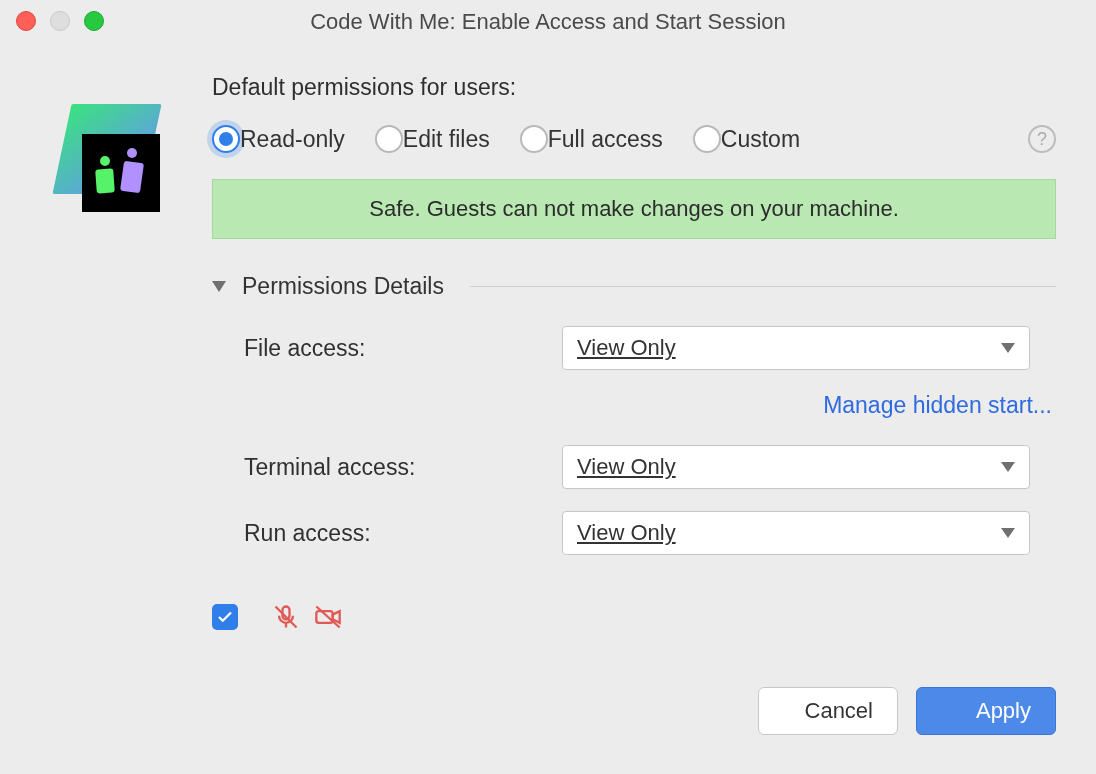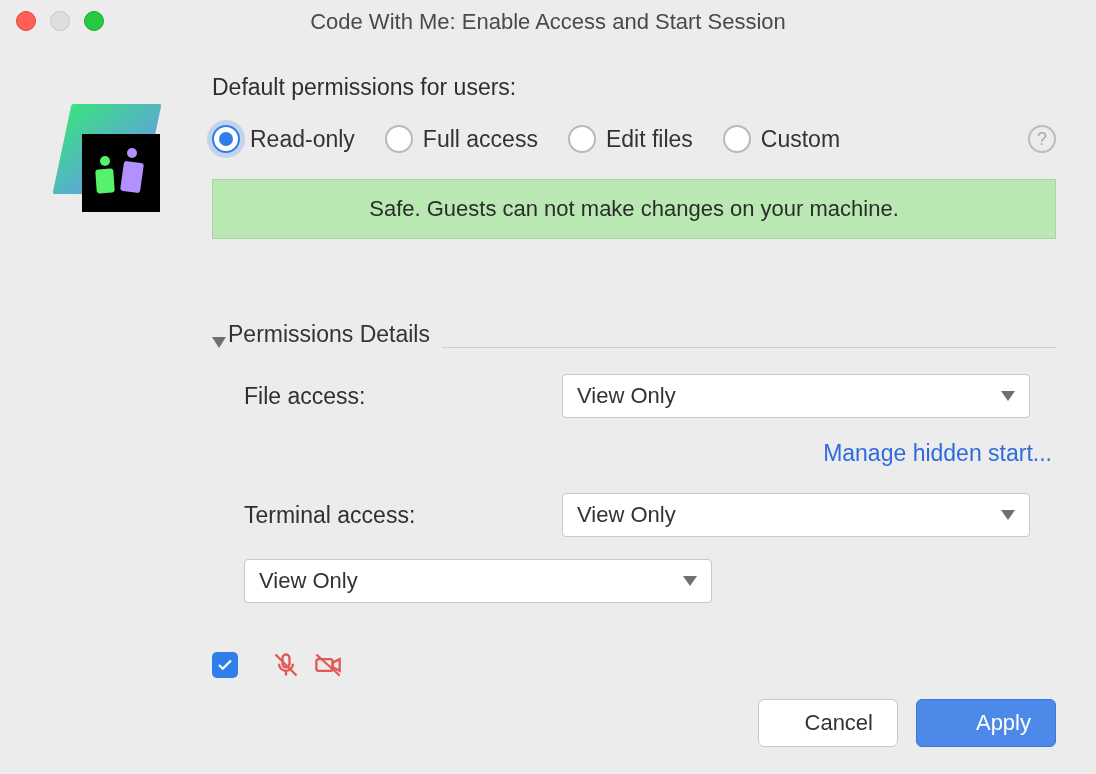--- a/index.html
+++ b/index.html
@@ -56,61 +56,62 @@
     .app-icon .p1 { background:#56f26a; left:44px; transform: rotate(-4deg);}
     .app-icon .p2 { background:#b091ff; left:70px; transform: rotate(8deg); top:58px; height:30px; width:20px;}
     .app-icon .head { position:absolute; width:10px; height:10px; border-radius:50%; }
     .app-icon .h1 { background:#56f26a; left:48px; top:52px; }
     .app-icon .h2 { background:#b091ff; left:75px; top:44px; }
 
     .right-col { flex: 1; display: flex; flex-direction: column; }
     .section-label { color:#2f2f2f; margin-bottom: 24px; }
 
     .radio-row { display:flex; align-items:center; gap: 30px; margin-bottom: 26px; }
-    .radio-opt { display:flex; align-items:center; gap: 10px; cursor: pointer; }
+    .radio-opt { display:flex; align-items:center; cursor: pointer; }
     .radio-circle {
       width:28px; height:28px; border-radius:50%;
       border: 2px solid #b9b9b9; background:#fff;
       display:flex; align-items:center; justify-content:center;
     }
     .radio-opt.selected .radio-circle { border-color:#2f7eea; box-shadow: 0 0 0 5px rgba(47,126,234,0.22); }
     .radio-opt.selected .radio-circle::after { content:""; width:14px; height:14px; border-radius:50%; background:#2f7eea; }
     .help-icon { margin-left:auto; color:#a9a9a9; width:28px; height:28px; border:2px solid #bcbcbc; border-radius:50%; display:flex; align-items:center; justify-content:center; font-size:18px;}
 
     .info-banner {
       background:#b9e8b2;
       border:1px solid #a4d89c;
       padding: 16px 24px;
       font-size:22px;
       color:#2c2c2c;
       text-align:center;
       margin-bottom: 34px;
     }
 
-    .details-header { display:flex; align-items:flex-end; gap: 2px; margin-bottom: 26px; margin-top: 48px; }
+    .details-header { display:flex; align-items:center; gap: 16px; margin-bottom: 26px; }
     .triangle-down {
       width:0; height:0;
       border-left:7px solid transparent;
       border-right:7px solid transparent;
       border-top:11px solid #707070;
     }
     .details-header .line { flex:1; height:1px; background:#cfcfcf; margin-left:10px;}
 
     .details-body { padding-left: 32px; }
     .form-row { display:flex; align-items:center; margin-bottom: 22px; gap: 28px; }
     .form-label { width: 290px; color:#303030; }
     .select {
       flex:1; max-width: 468px;
       display:flex; align-items:center; justify-content:space-between;
       background:#fff;
       border:1px solid #c7c7c7;
       border-radius:4px;
       padding: 8px 14px;
       font-size:22px;
       cursor:pointer;
+      text-decoration:underline;
     }
     .select .chev {
       width:0;height:0;
       border-left:7px solid transparent;
       border-right:7px solid transparent;
       border-top:10px solid #707070;
     }
     .link-row { display:flex; justify-content:flex-end; margin-bottom: 26px; padding-right:4px;}
     .link { color:#2f6bdf; cursor:pointer; }
 
@@ -162,25 +163,25 @@
   <div class="right-col">
     <div class="section-label">Default permissions for users:</div>
 
     <div class="radio-row">
       <div class="radio-opt selected">
         <div class="radio-circle"></div>
         <span>Read-only</span>
       </div>
       <div class="radio-opt">
         <div class="radio-circle"></div>
+        <span>Edit files</span>
+      </div>
+      <div class="radio-opt">
+        <div class="radio-circle"></div>
         <span>Full access</span>
-      </div>
-      <div class="radio-opt">
-        <div class="radio-circle"></div>
-        <span>Edit files</span>
       </div>
       <div class="radio-opt">
         <div class="radio-circle"></div>
         <span>Custom</span>
       </div>
       <div class="help-icon">
         <span>?</span>
       </div>
     </div>
 
@@ -208,20 +209,21 @@
 
       <div class="form-row">
         <div class="form-label">Terminal access:</div>
         <div class="select">
           <span>View Only</span>
           <div class="chev"></div>
         </div>
       </div>
 
       <div class="form-row">
+        <div class="form-label">Run access:</div>
         <div class="select">
           <span>View Only</span>
           <div class="chev"></div>
         </div>
       </div>
 
     </div>
 
     <div class="voice-row">
       <div class="checkbox">

